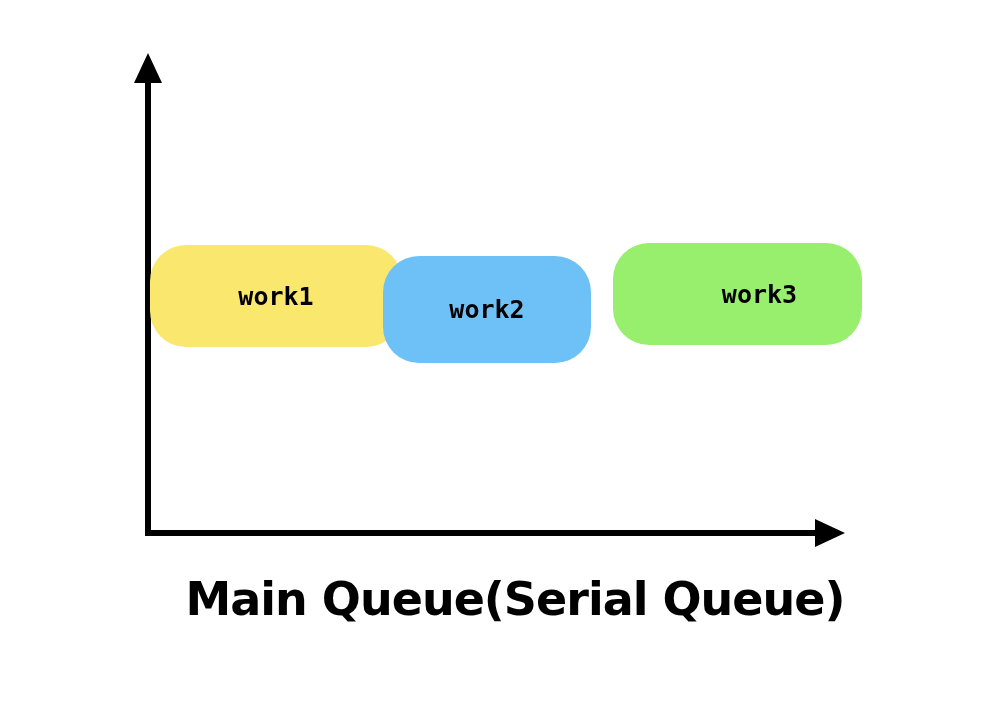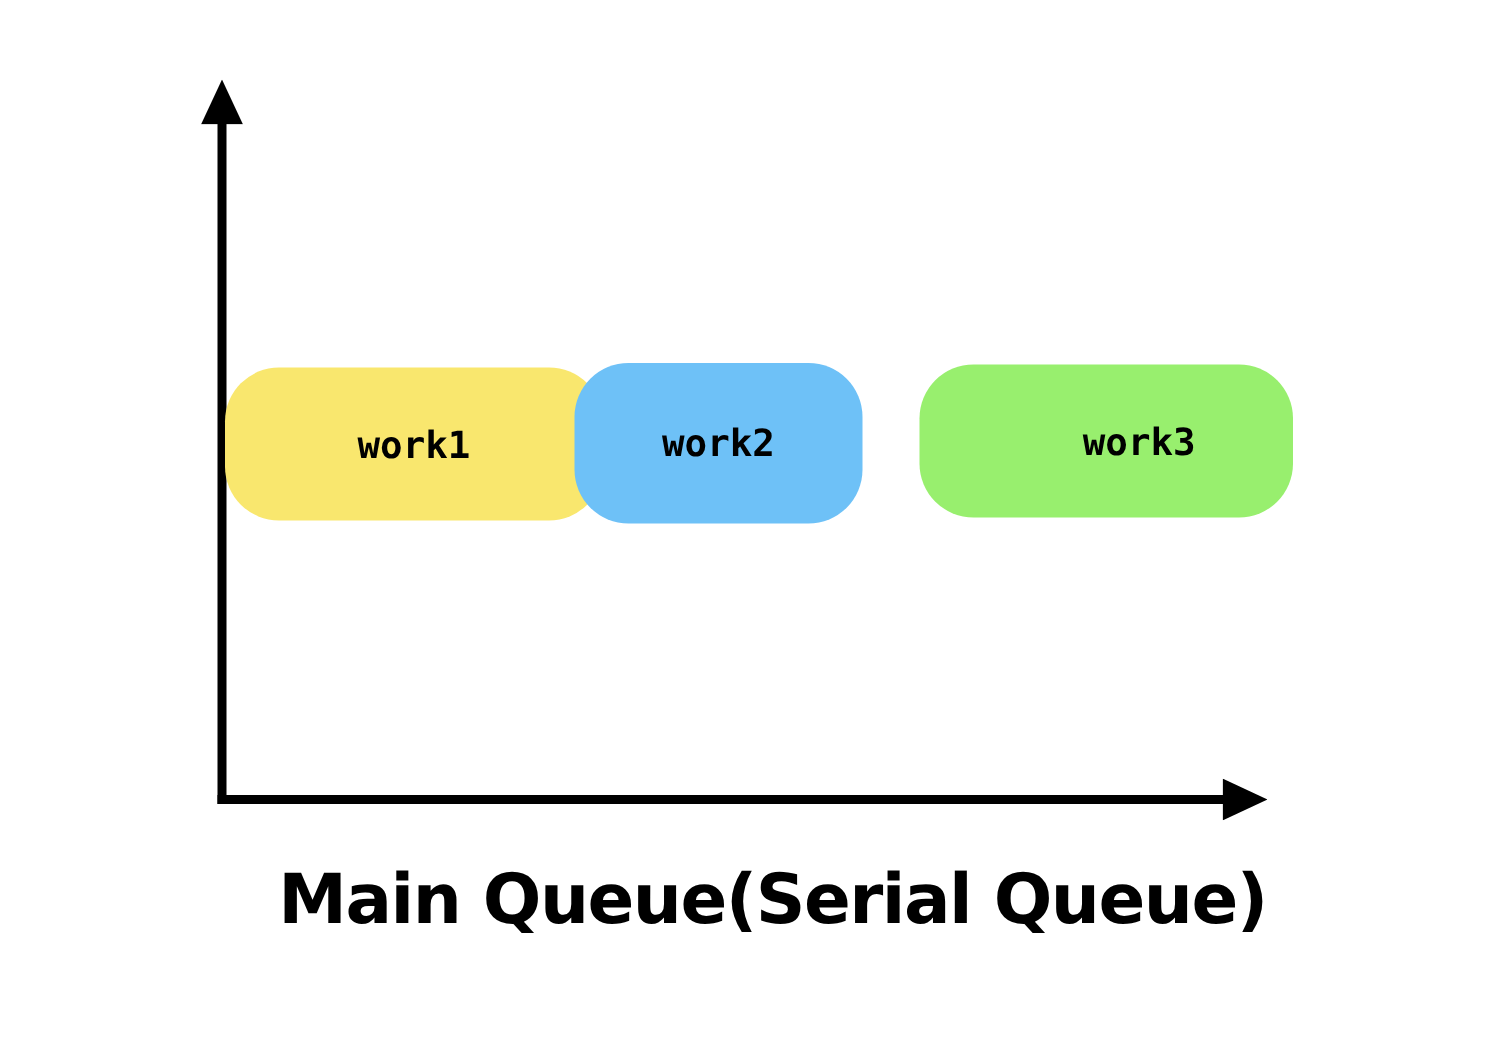--- a/index.html
+++ b/index.html
@@ -57,21 +57,21 @@
     justify-content: center;
   }
   .work-box .label {
     font-family: "DejaVu Sans Mono", monospace;
     font-weight: bold;
     font-size: 25px;
     color: #000000;
     letter-spacing: 0px;
   }
   .box-1 { left: 150px; top: 245px; width: 252px; height: 102px; }
-  .box-2 { left: 383px; top: 242px; width: 192px; height: 107px; }
+  .box-2 { left: 383px; top: 256px; width: 208px; height: 107px; }
   .box-3 { left: 613px; top: 243px; width: 205px; height: 102px; padding-left: 44px; }
 
   
   .diagram-title {
     position: absolute;
     left: 17px;
     top: 572px;
     width: 996px;
     text-align: center;
     font-family: "DejaVu Sans", sans-serif;

